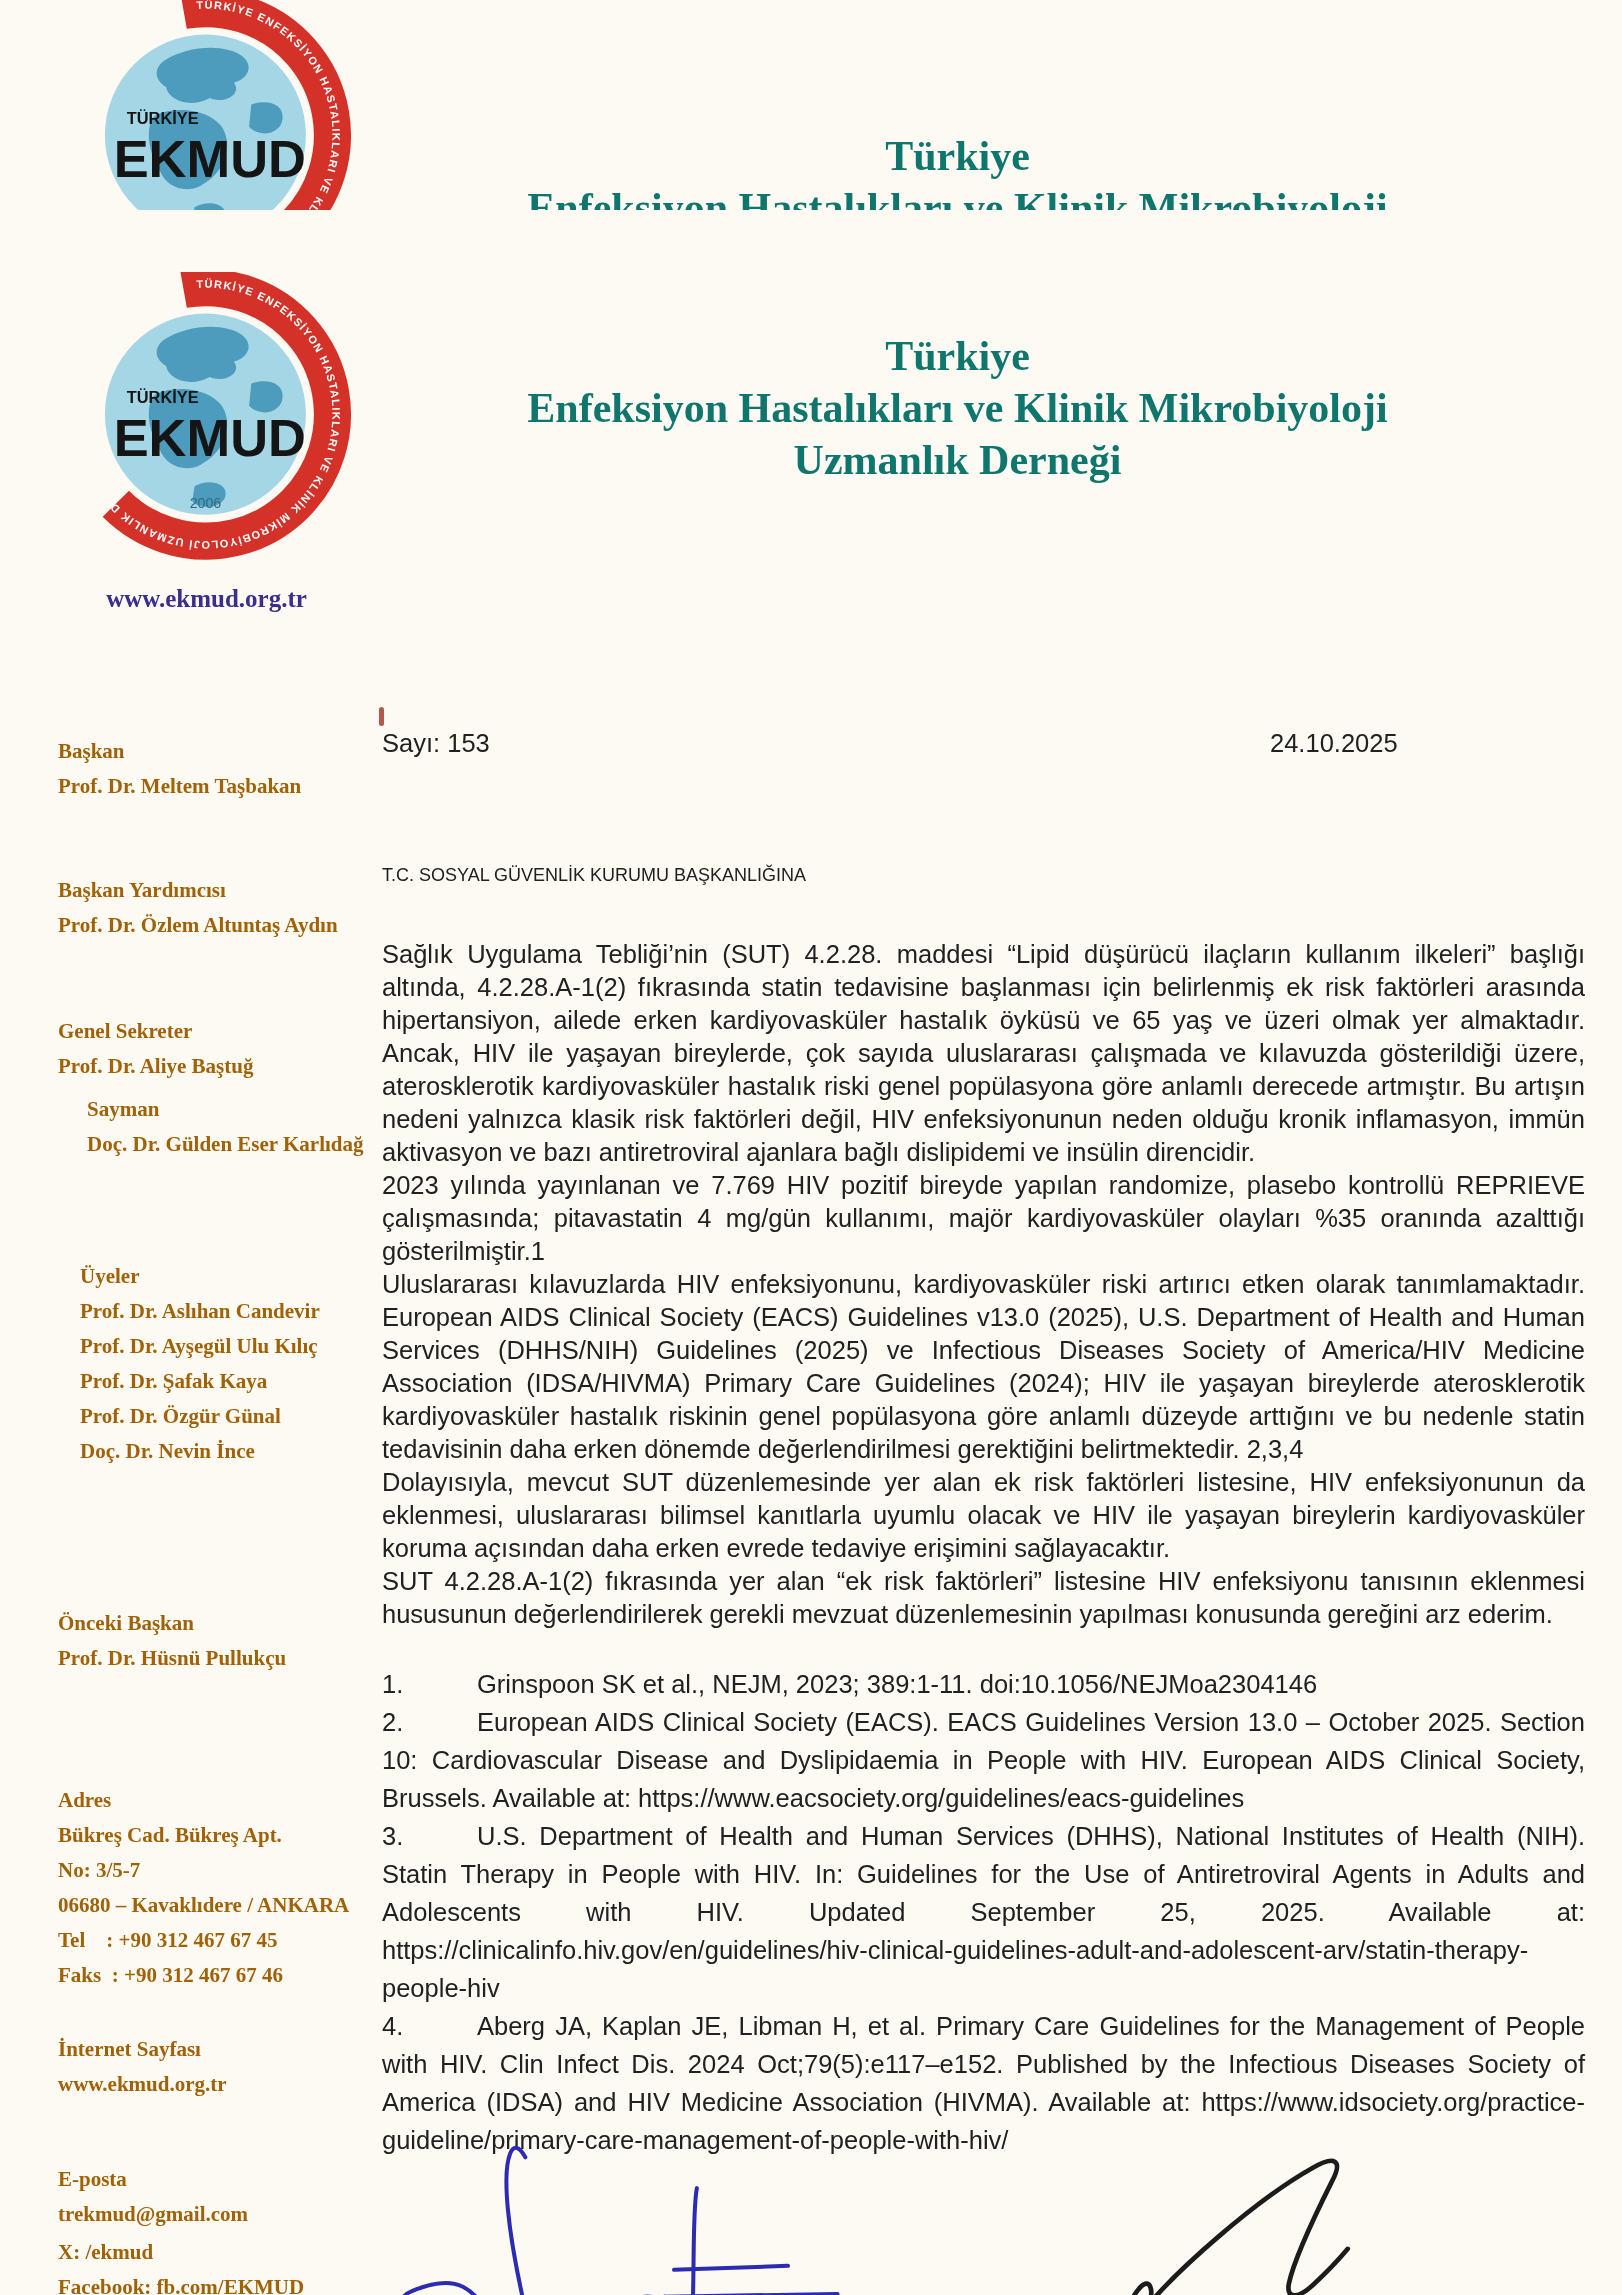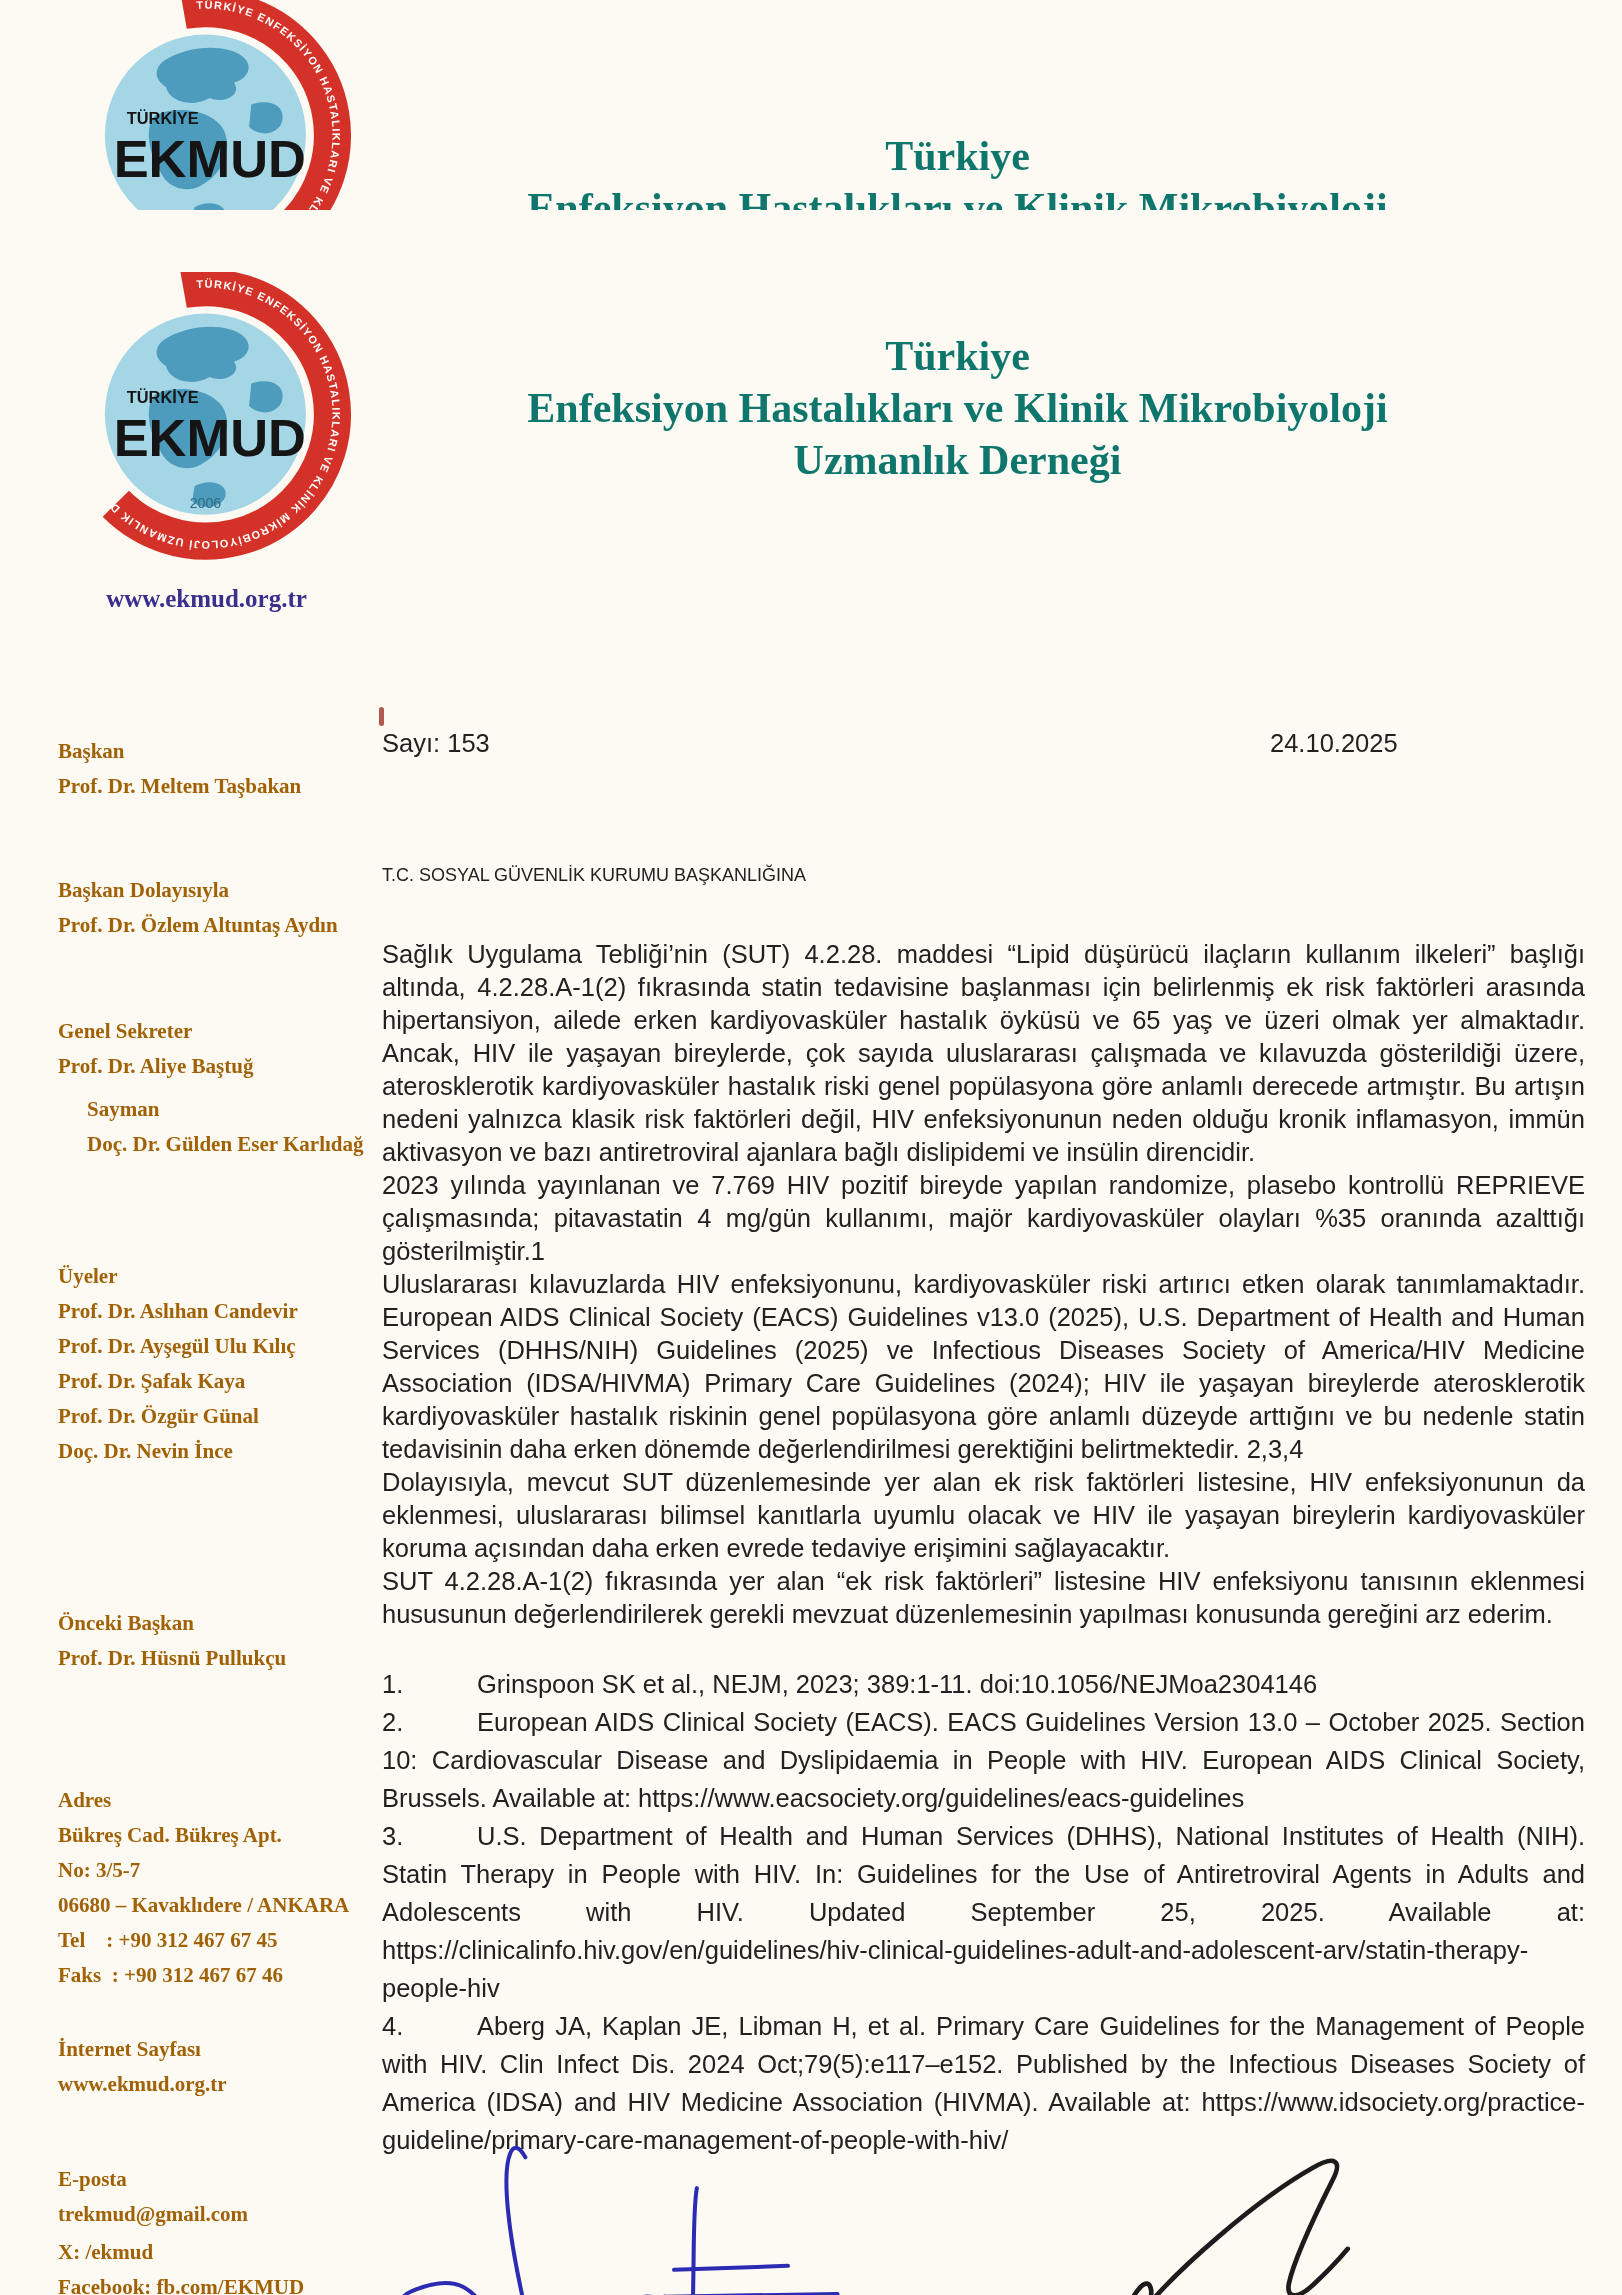--- a/index.html
+++ b/index.html
@@ -21,21 +21,21 @@
 
   
   .sidebar{position:absolute;left:58px;top:0;width:335px;height:100%;
            font-family:"Liberation Serif",serif;font-weight:bold;color:#a16207;
            font-size:21px;line-height:35px;}
   .sb-group{position:absolute;left:0;width:100%;}
   .sb-groups > .sb-group:nth-child(1){top:734px;}
   .sb-groups > .sb-group:nth-child(2){top:873px;}
   .sb-groups > .sb-group:nth-child(3){top:1014px;}
   .sb-groups > .sb-group:nth-child(4){top:1092px;margin-left:29px;}
-  .sb-groups > .sb-group:nth-child(5){top:1259px;}
+  .sb-groups > .sb-group:nth-child(5){top:1259px;margin-left:22px;}
   .sb-groups > .sb-group:nth-child(6){top:1606px;}
   .sb-groups > .sb-group:nth-child(7){top:1759px;margin-top:24px;}
   .sb-groups > .sb-group:nth-child(8){top:2032px;}
   .sb-groups > .sb-group:nth-child(9){top:2130px;margin-top:32px;}
   .sb-groups > .sb-group:nth-child(10){top:2235px;}
 
   
   .meta-row{position:absolute;left:382px;top:729px;width:1203px;font-size:25.5px;}
   .doc-number{position:absolute;left:0;top:0;}
   .doc-date{position:absolute;left:888px;top:0;}
@@ -105,21 +105,21 @@
     <div class="sb-groups">
 
     <div class="sb-group">
         <div class="sb-label">Başkan</div>
         <div class="sb-lines">
 
         <div class="sb-line">Prof. Dr. Meltem Taşbakan</div>
           </div>
       </div>
         <div class="sb-group">
-        <div class="sb-label">Başkan Dolayısıyla</div>
+        <div class="sb-label">Başkan Yardımcısı</div>
         <div class="sb-lines">
 
         <div class="sb-line">Prof. Dr. Özlem Altuntaş Aydın</div>
           </div>
       </div>
         <div class="sb-group">
         <div class="sb-label">Genel Sekreter</div>
         <div class="sb-lines">
 
         <div class="sb-line">Prof. Dr. Aliye Baştuğ</div>

